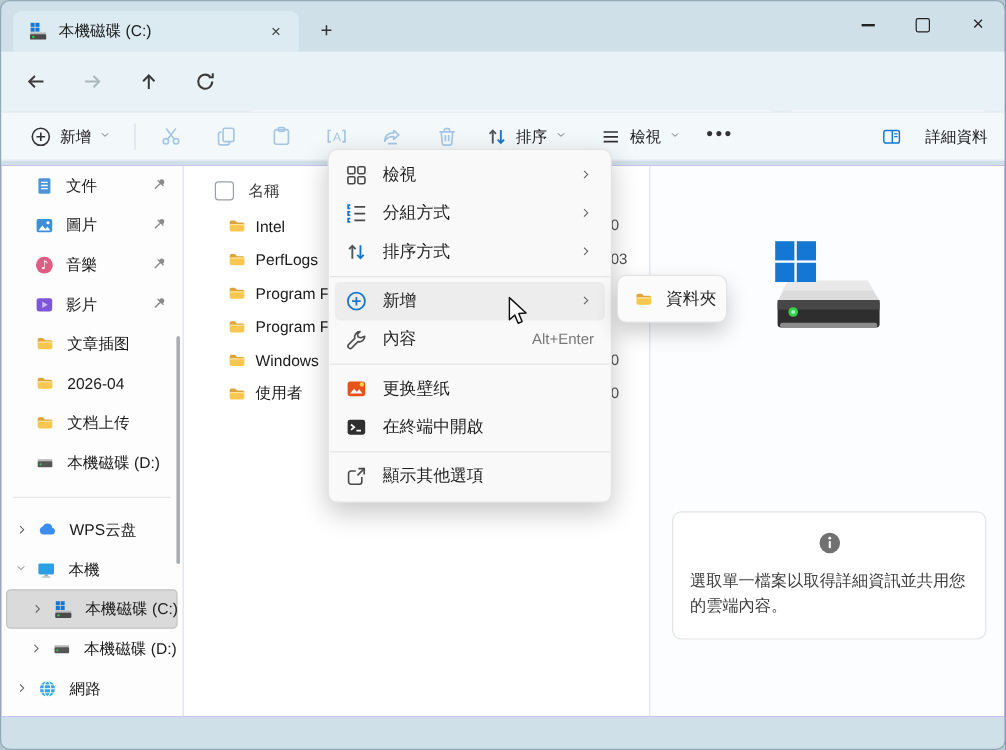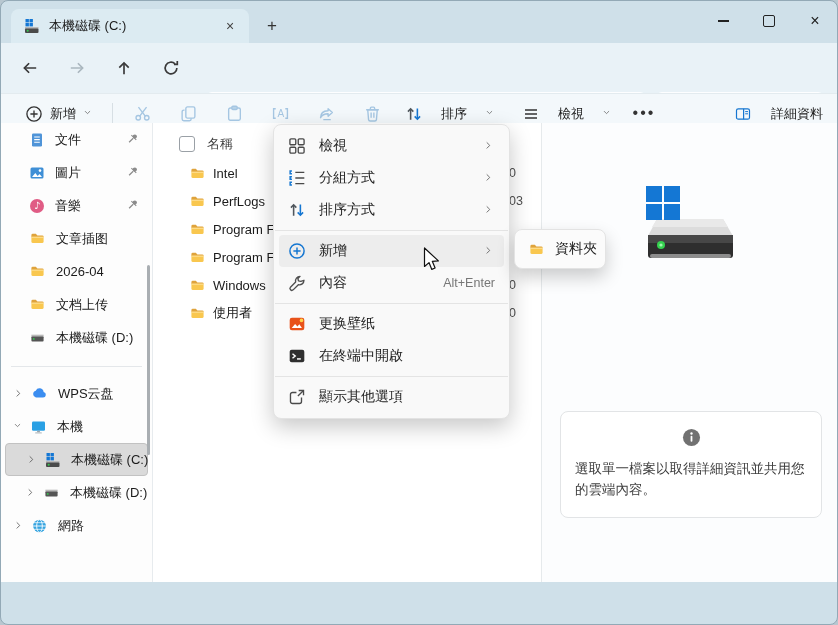--- a/index.html
+++ b/index.html
@@ -36,27 +36,27 @@
        display:flex;align-items:center;padding:0 10px 0 14px;box-sizing:border-box;}
   #search-text{font-size:13px;color:#5a6artifact;color:#5c6267;flex:1;white-space:nowrap;overflow:hidden;}
 
   
   #toolbar{left:0;top:92px;width:838px;height:41px;background:#f3f8fb;border-top:1px solid #e3ebef;
        border-bottom:1px solid #e0e7ec;box-sizing:border-box;display:flex;align-items:center;}
   #new-button{display:flex;align-items:center;gap:7px;margin-left:16px;padding:5px 8px;border-radius:5px;}
   #new-button span.lbl{font-size:13px;color:#1b1b1b;}
   .tb-sep{width:1px;height:22px;background:#d7dfe4;margin:0 10px;}
   .tb-ic{width:38px;height:30px;display:flex;align-items:center;justify-content:center;border-radius:5px;}
-  .tb-group{display:flex;align-items:center;gap:18px;padding:5px 8px;border-radius:5px;}
+  .tb-group{display:flex;align-items:center;gap:7px;padding:5px 8px;border-radius:5px;}
   .tb-group span.lbl{font-size:13px;color:#1b1b1b;}
   #details-toggle{margin-left:auto;margin-right:16px;display:flex;align-items:center;gap:19px;}
   #details-toggle span.lbl{font-size:13px;color:#1b1b1b;}
 
   
-  #content{left:0;top:122px;width:838px;height:459px;background:#6d28d9;}
+  #content{left:0;top:137px;width:838px;height:459px;background:#6d28d9;}
   #sidebar{left:0;top:0;width:152px;height:459px;background:#fdfdfd;border-right:1px solid #e7ebee;box-sizing:border-box;}
   .side-item{height:33px;display:flex;align-items:center;box-sizing:border-box;position:relative;
        padding-right:8px;border-radius:4px;margin:0 4px;}
   .side-item .lbl{font-size:13px;color:#1b1b1b;margin-left:10px;white-space:nowrap;}
   .side-item .pin{margin-left:auto;}
   .side-item.selected{background:#dadada;border:1px solid #c2c2c2;}
   .side-sep{height:1px;background:#e4e7ea;margin:6px 10px;}
   #side-scrollbar{left:146px;top:142px;width:3px;height:190px;background:#a9aeb2;border-radius:2px;}
 
   #filepane{left:152px;top:0;width:388px;height:459px;background:#fff;}
@@ -383,20 +383,36 @@
           </span>
         </div>
         <div class="side-item" style="padding-left: 24px;">
           <span class="ic">
             <svg width="16" height="16" viewBox="0 0 16 16" fill="none">
               <circle cx="8" cy="8" r="7" fill="#e05c85"></circle>
               <text x="5" y="11.4" font-size="10" fill="#fff" font-family="DejaVu Sans">♪</text>
             </svg>
           </span>
           <span class="lbl">音樂</span>
+          <span class="ic pin">
+            <svg width="13" height="13" viewBox="0 0 16 16" fill="none">
+              <circle cx="9.6" cy="4.4" r="2.6" fill="#8b8b8b"></circle>
+              <line x1="7.6" y1="6.4" x2="2.6" y2="11.4" stroke="#8b8b8b" stroke-width="1.5"></line>
+              <line x1="5.4" y1="2.6" x2="11.4" y2="8.6" stroke="#8b8b8b" stroke-width="1.3"></line>
+            </svg>
+          </span>
+        </div>
+        <div class="side-item" style="padding-left: 24px;">
+          <span class="ic">
+            <svg width="16" height="16" viewBox="0 0 16 16" fill="none">
+              <rect x="1.5" y="2.5" width="13" height="11" rx="2" fill="#7e57d8"></rect>
+              <path d="M6.2 5.3l4.6 2.7-4.6 2.7z" fill="#cdbdf5"></path>
+            </svg>
+          </span>
+          <span class="lbl">影片</span>
           <span class="ic pin">
             <svg width="13" height="13" viewBox="0 0 16 16" fill="none">
               <circle cx="9.6" cy="4.4" r="2.6" fill="#8b8b8b"></circle>
               <line x1="7.6" y1="6.4" x2="2.6" y2="11.4" stroke="#8b8b8b" stroke-width="1.5"></line>
               <line x1="5.4" y1="2.6" x2="11.4" y2="8.6" stroke="#8b8b8b" stroke-width="1.3"></line>
             </svg>
           </span>
         </div>
         <div class="side-item" style="padding-left: 24px;">
           <span class="ic">

